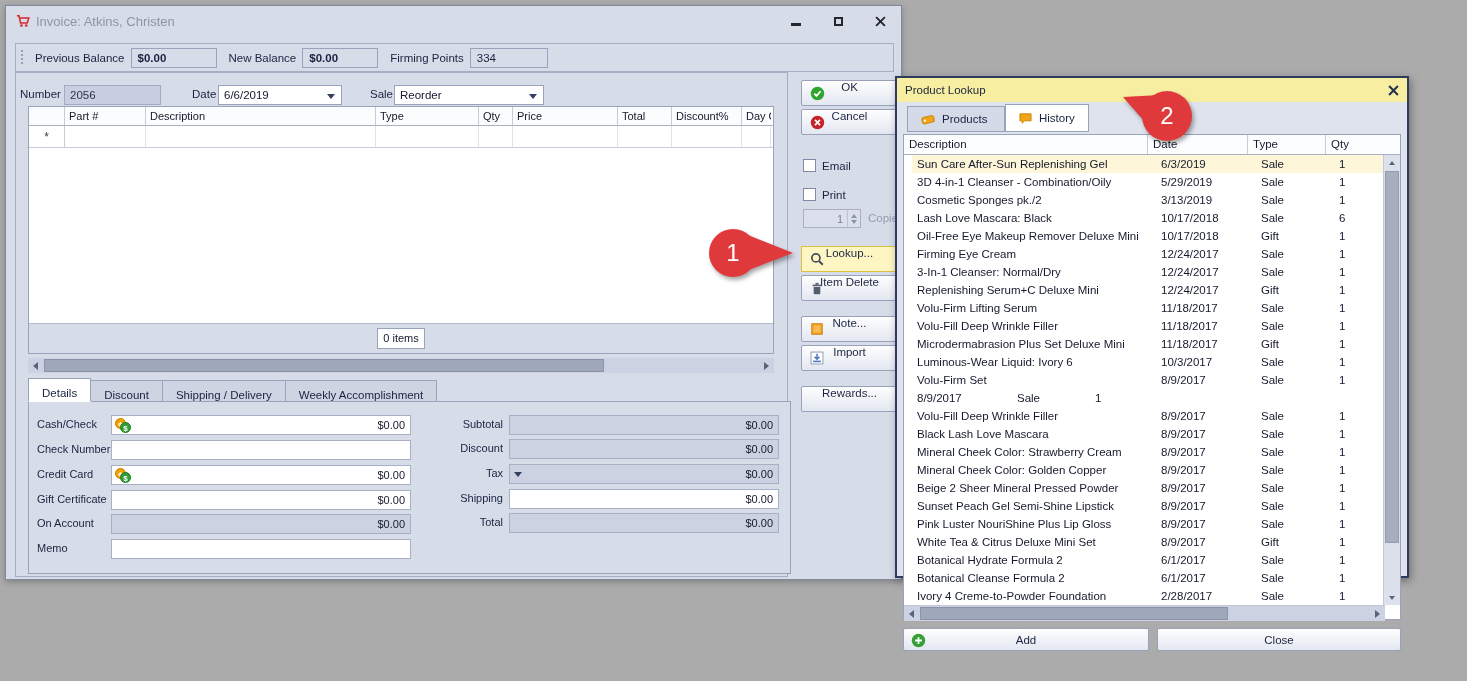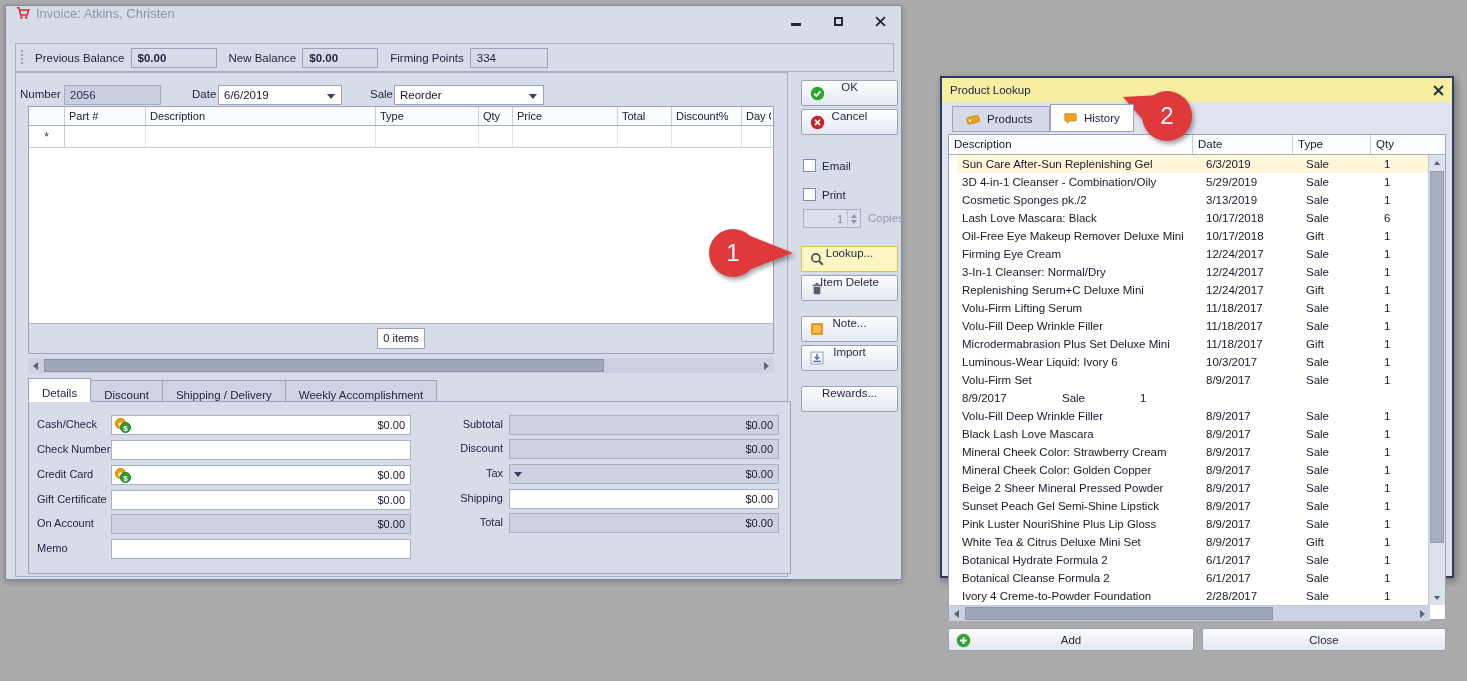--- a/index.html
+++ b/index.html
@@ -7,21 +7,21 @@
   body { font-family:"Liberation Sans", sans-serif; font-size:11.5px; color:#1c2440; }
   .desktop { position:relative; width:1467px; height:681px; background:#ababab; }
 
   
   .win { position:absolute; }
   .btnface { background:linear-gradient(#fefefe,#e3e7f1); border:1px solid #99a2ba; border-radius:2px; }
 
   
   .inv { left:5px; top:5px; width:897px; height:575px; background:#d7dce9;
          border:1px solid #8089a0; box-shadow:0 2px 6px rgba(0,0,0,.25); }
-  .inv-titlebar { position:absolute; left:0; top:0; right:0; height:30px; display:flex; padding-left:10px; }
+  .inv-titlebar { position:absolute; left:0; top:0; right:0; height:30px; display:flex; align-items:center; padding-left:10px; }
   .inv-title { color:#8e95a6; font-size:13px; margin-left:6px; }
   .wincontrols { position:absolute; right:8px; top:6px; display:flex; gap:16px; }
   .wc { width:26px; height:18px; display:flex; align-items:center; justify-content:center; cursor:default; }
   .wc-min-glyph { width:10px; height:3px; background:#23262e; margin-top:7px; }
   .wc-max-glyph { width:9px; height:9px; border:2px solid #23262e; }
 
   
   .balbar { position:absolute; left:9px; top:37px; width:879px; height:29px; border:1px solid #a6aec4; display:flex; align-items:center; }
   .grip { width:5px; height:17px; margin-left:4px;
           background-image:radial-gradient(#98a1b8 1px, transparent 1.1px); background-size:4px 4px; }
@@ -87,21 +87,21 @@
   .fval { position:absolute; right:5px; top:0; line-height:18px; font-size:11px; color:#15192b; }
   .coinwrap { position:absolute; left:3px; top:2px; width:18px; height:15px; }
   .coin { position:absolute; width:11px; height:11px; border-radius:50%; color:#fff; font-size:8px; line-height:11px; text-align:center; font-weight:bold; }
   .coin-c { left:0; top:0; background:#f0a200; border:1px solid #c77f00; }
   .coin-c::after { content:"\00a2"; }
   .coin-s { left:5px; top:4px; background:#2f9e34; border:1px solid #1f7a24; }
   .coin-s::after { content:"$"; }
   .taxarrow { position:absolute; left:4px; top:7px; }
 
   
-  .lk { left:940px; top:76px; width:514px; height:502px; background:#dfe3ee; border:2px solid #2d3c5e; box-shadow:2px 3px 8px rgba(0,0,0,.35); }
+  .lk { left:895px; top:76px; width:514px; height:502px; background:#dfe3ee; border:2px solid #2d3c5e; box-shadow:2px 3px 8px rgba(0,0,0,.35); }
   .lk-titlebar { position:absolute; left:0; top:0; right:0; height:24px; background:#f8eea2; display:flex; align-items:center; padding:0 8px; }
   .lk-title { font-size:11.5px; color:#20283e; }
   .lk-close { position:absolute; right:6px; top:5px; width:16px; height:14px; display:flex; align-items:center; justify-content:center; }
   .lk-tab { position:absolute; height:26px; display:flex; align-items:center; gap:6px; padding:0 12px; border:1px solid #9aa3bb; font-size:11.5px; color:#1a2340; background:#d4dae8; }
   .lk-tab.active { background:#fff; height:28px; z-index:2; }
   .lk-table { position:absolute; left:6px; top:56px; width:498px; height:486px; border:1px solid #9aa3bb; background:#fff; }
   .lk-head { display:flex; height:20px; background:#fcfdff; border-bottom:1px solid #a9b0c4; }
   .lkhc { border-right:1px solid #c7ccd9; padding-left:5px; line-height:19px; font-size:11.5px; color:#15192b; }
   .c0{width:244px} .c1{width:100px} .c2{width:78px} .c3{width:55px; border-right:none;}
   .lk-rows { position:absolute; left:0; top:20px; width:479px; height:450px; overflow:hidden;padding-left:8px; }

